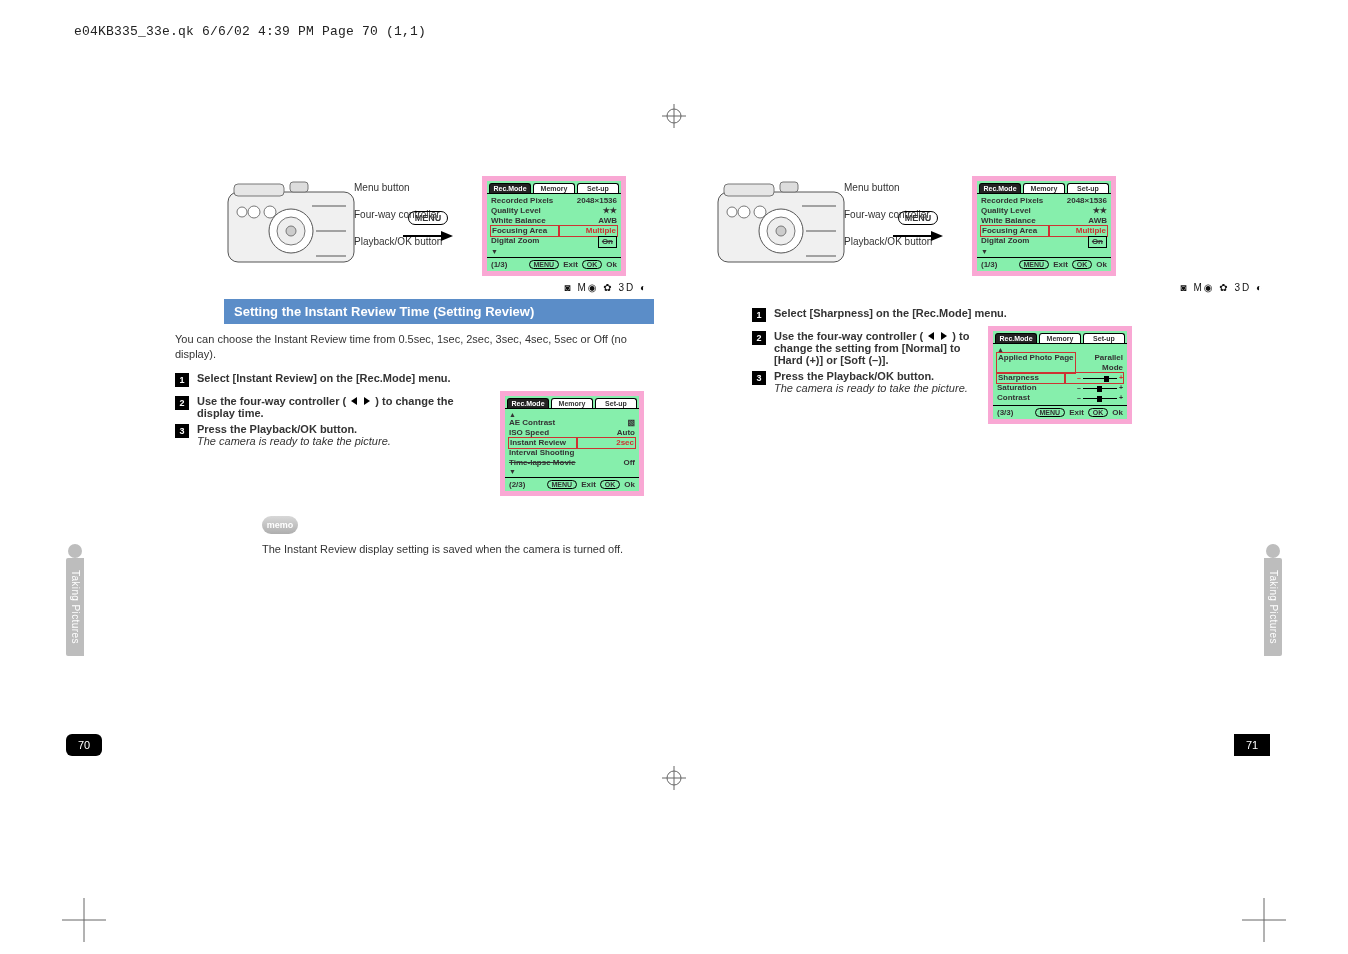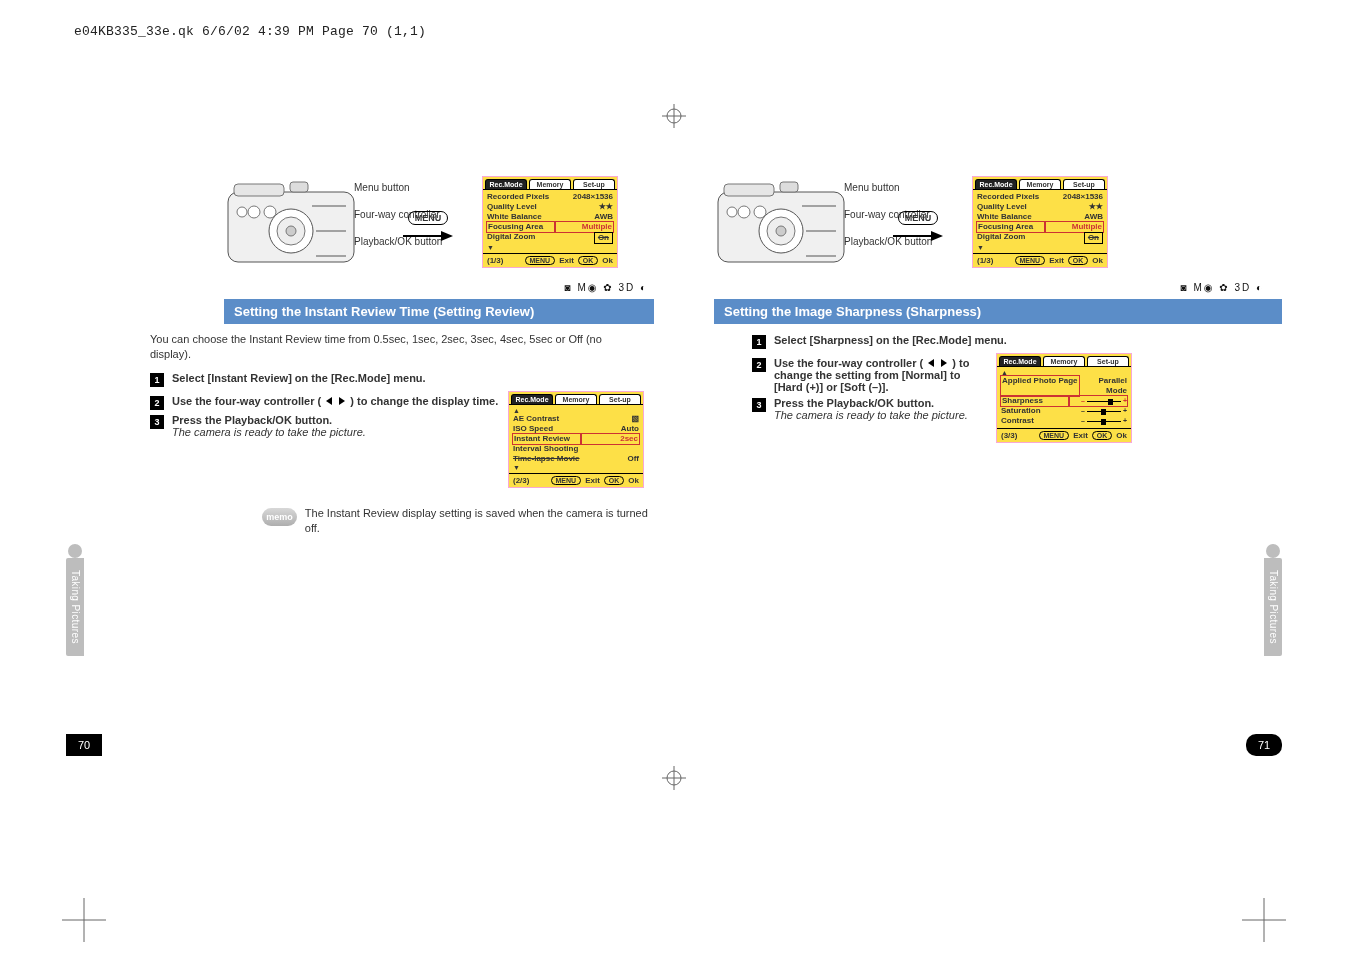--- a/index.html
+++ b/index.html
@@ -79,22 +79,22 @@
   .page.right .side-tab .dot { top: -14px; right: 2px; }
 
   .page-num {
     position: absolute;
     bottom: 0;
     width: 36px; height: 22px;
     background: #000; color: #fff;
     font-size: 11px;
     display: flex; align-items: center; justify-content: center;
   }
-  .page.left  .page-num { left: 0; }
-  .page.right .page-num { right: 0; border-radius: 10px; }
+  .page.left  .page-num { left: 0; border-radius: 6px; }
+  .page.right .page-num { right: 12px; }
 
   
   .illus-row {
     display: flex;
     gap: 14px;
     padding-left: 158px;
     align-items: flex-start;
   }
   .page.right .illus-row { padding-left: 20px; padding-right: 140px; }
 
@@ -131,23 +131,23 @@
   }
   .arrow-right::after {
     content: ""; position: absolute; right: 0; top: 0;
     border-left: 12px solid #000;
     border-top: 5px solid transparent;
     border-bottom: 5px solid transparent;
   }
 
   .mini-screen {
     width: 134px;
-    border: 1px solid #f9a8d4;
+    border: 5px solid #f9a8d4;
     font-size: 8px;
-    background: #fde047;
+    background: #86efac;
   }
   .mini-screen .tabs {
     display: flex;
     gap: 2px;
     padding: 2px 2px 0 2px;
   }
   .mini-screen .tab {
     flex: 1;
     text-align: center;
     padding: 1px 0;
@@ -202,21 +202,21 @@
     background: var(--blue);
     color: #fff;
     font-weight: bold;
     font-size: 13px;
     padding: 5px 10px;
     margin: 2px 0 8px 158px;
   }
   .page.right .bluebar { margin-left: 20px; margin-right: 0; }
 
   .body-col {
-    margin-left: 84px;
+    margin-left: 109px;
     padding-right: 10px;
   }
   .page.right .body-col { margin-left: 58px; padding-right: 150px; }
 
   .intro { font-size: 11px; color: #333; line-height: 1.35; }
 
   .steps { margin-top: 10px; }
   .step {
     display: flex; gap: 8px;
     margin: 4px 0;
@@ -239,20 +239,21 @@
 
   .steps-with-screen {
     display: flex; gap: 8px; align-items: flex-start;
   }
   .steps-with-screen .stepscol { flex: 1; }
 
   .memo {
     display: flex; gap: 8px;
     margin: 18px 0 0 196px;
     align-items: flex-start;
+    flex-direction: column;
   }
   .memo .badge {
     width: 36px; height: 18px;
     border-radius: 9px;
     background: linear-gradient(#d8d8d8, #aeaeae);
     color: #fff; font-size: 9px; font-weight: bold;
     display: flex; align-items: center; justify-content: center;
     margin-top: 2px;
   }
 
@@ -516,21 +517,20 @@
             <span class="btn">MENU</span>
             <span>Exit</span>
             <span class="btn">OK</span>
             <span>Ok</span>
           </div>
         </div>
     </div>
 
     <div class="mode-strip">◙ M◉ ✿ 3D ◐</div>
 
-    <div class="bluebar">Setting the Image Sharpness (Sharpness)</div>
 
     <div class="body-col">
 
       <div class="steps">
         <div class="step">
           <span class="stepnum">1</span>
           <div class="txt">
               <div class="hd">Select [Sharpness] on the [Rec.Mode] menu.</div>
             </div>
         </div>

